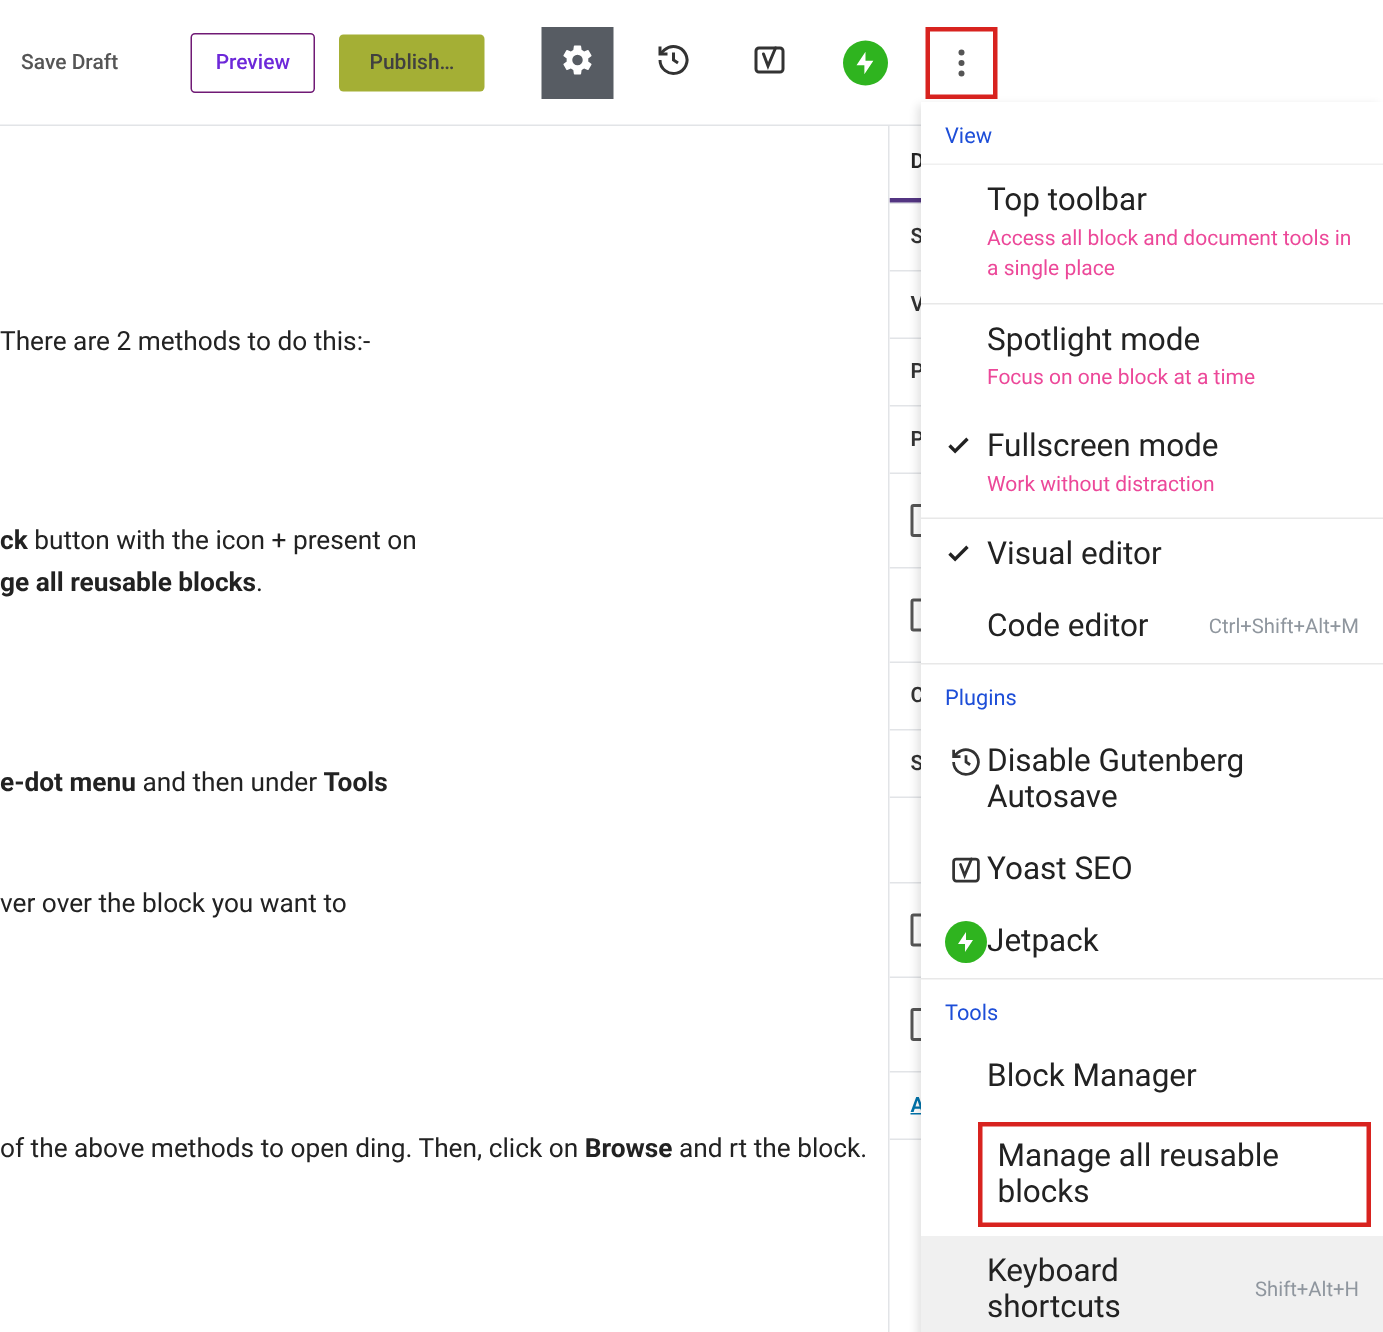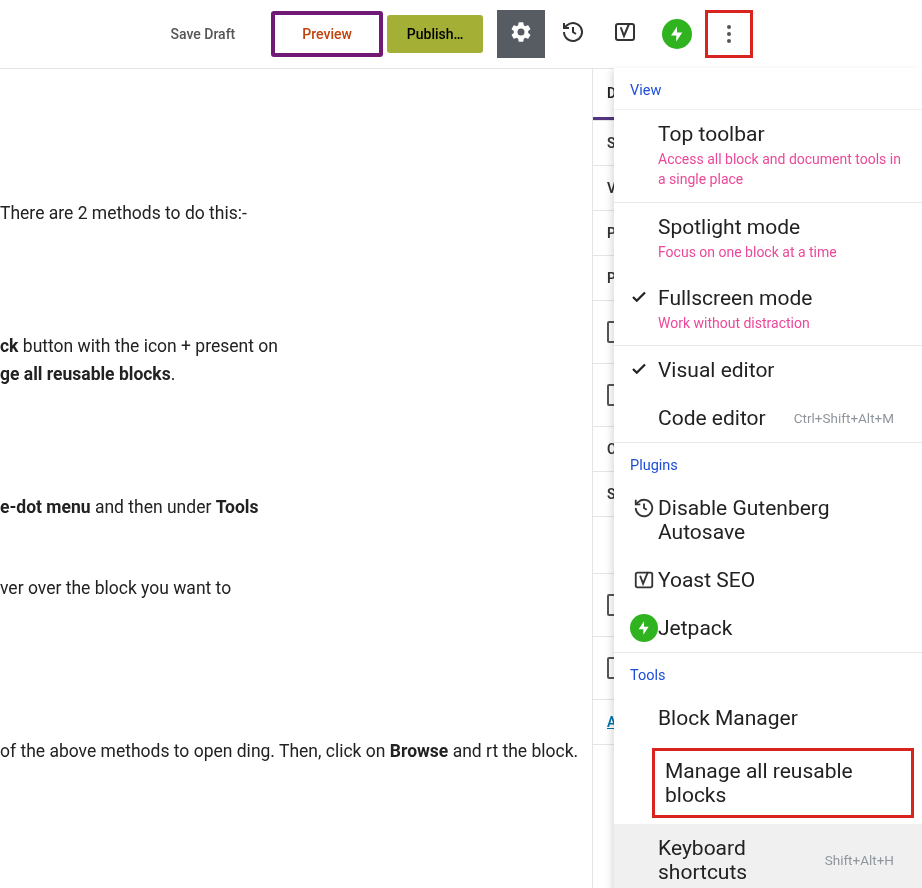--- a/index.html
+++ b/index.html
@@ -10,49 +10,49 @@
     body {
       font-family: -apple-system, BlinkMacSystemFont, "Segoe UI", Roboto, sans-serif;
       width: 922px;
       height: 888px;
       background: #fff;
       position: relative;
       overflow: hidden;
     }
     
     .top-toolbar {
-      height: 69px;
+      height: 84px;
       border-bottom: 1px solid #e2e4e7;
       display: flex;
-      justify-content: center;
+      justify-content: flex-start;
       align-items: center;
       padding-right: 12px;
-      gap: 4px;
+      gap: 16px;
     }
     .btn {
       font-size: 14px;
       padding: 10px 14px;
       border-radius: 3px;
       cursor: pointer;
       font-weight: 500;
     }
     .btn-save-draft {
       color: #555;
       background: transparent;
       margin-right: 18px;
     }
     .btn-preview {
-      color: #c2410c;
+      color: #6d28d9;
       background: #fff;
-      border: 4px solid #701a75;
-      padding: 11px 27px;
+      border: 1px solid #701a75;
+      padding: 11px 16px;
     }
     .btn-publish {
       background: #a4af35;
-      color: #000000;
+      color: #404040;
       padding: 11px 20px;
     }
     .icon-btn {
       width: 48px;
       height: 48px;
       display: flex;
       align-items: center;
       justify-content: center;
       cursor: pointer;
     }
@@ -246,21 +246,21 @@
       justify-content: center;
     }
     .dd-icon.circle-green {
       background: #2fb41f;
       border-radius: 50%;
     }
     .dd-item.shortcut {
       display: flex;
       justify-content: space-between;
       align-items: center;
-      padding-right: 28px;
+      padding-right: 16px;
       gap: 12px;
     }
     .dd-shortcut-text {
       color: #8f969e;
       font-size: 13.5px;
     }
     .dd-item.highlight-red {
       padding: 0;
     }
     .dd-item.highlight-red .red-box {

